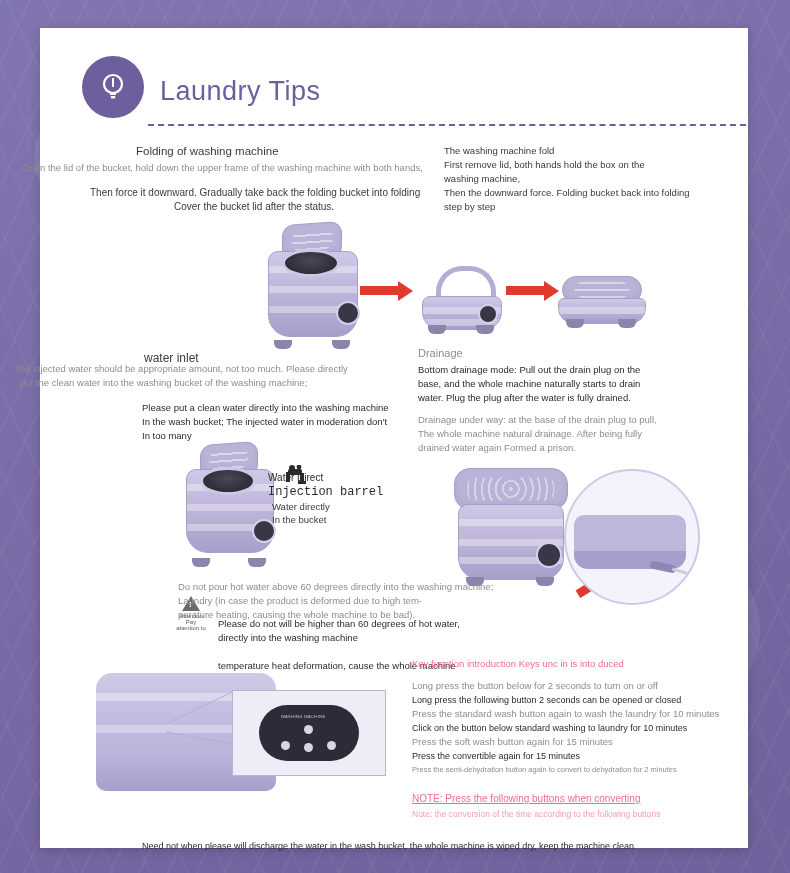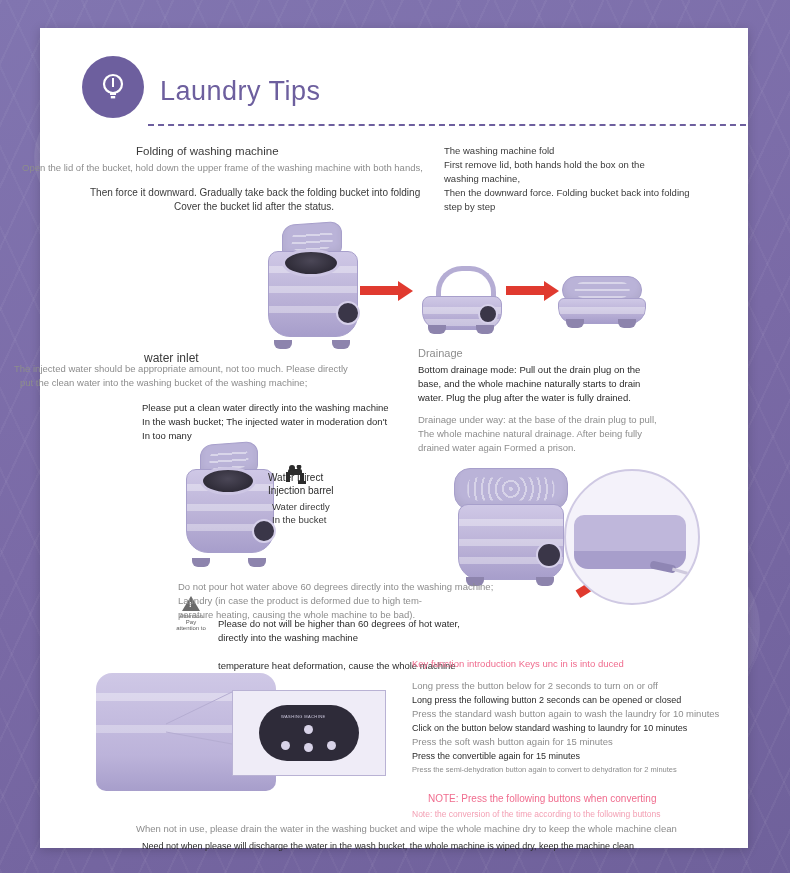--- a/index.html
+++ b/index.html
@@ -224,21 +224,21 @@
       <rect x="2" y="4" width="14" height="6" rx="2" fill="#2b2b2b"></rect>
       <rect x="14" y="8" width="4" height="10" fill="#2b2b2b"></rect>
       <rect x="12" y="16" width="8" height="3" fill="#2b2b2b"></rect>
       <circle cx="6" cy="3" r="3" fill="#2b2b2b"></circle>
       <circle cx="13" cy="2" r="2.4" fill="#2b2b2b"></circle>
       <rect x="0" y="7" width="4" height="10" fill="#2b2b2b"></rect>
     </svg>
   </div>
 
   <div class="txt" style="left:228px;top:443px;font-size:10px;color:#2b2b2b;">Water Direct</div>
-  <div class="txt" style="left:228px;top:456px;font-size:10px;color:#2b2b2b;">Injection barrel</div>
+  <div class="txt" style="left:228px;top:456px;font-size:12px;color:#2b2b2b;font-family:Liberation Mono, monospace;">Injection barrel</div>
   <div class="txt" style="left:232px;top:473px;font-size:9.5px;color:#3a3a3a;">Water directly</div>
   <div class="txt" style="left:232px;top:486px;font-size:9.5px;color:#3a3a3a;">In the bucket</div>
 
   <div class="txt faint" style="left:378px;top:318px;font-size:11px;">Drainage</div>
   <div class="txt" style="left:378px;top:336px;font-size:9.5px;color:#2b2b2b;">Bottom drainage mode: Pull out the drain plug on the</div>
   <div class="txt" style="left:378px;top:350px;font-size:9.5px;color:#2b2b2b;text-align:center;">base, and the whole machine naturally starts to drain</div>
   <div class="txt" style="left:378px;top:364px;font-size:9.5px;color:#2b2b2b;">water. Plug the plug after the water is fully drained.</div>
 
   <div class="txt faint" style="left:378px;top:386px;font-size:9.5px;">Drainage under way: at the base of the drain plug to pull,</div>
   <div class="txt faint" style="left:378px;top:400px;font-size:9.5px;">The whole machine natural drainage. After being fully</div>
@@ -312,19 +312,18 @@
   <div class="txt" style="left:372px;top:666px;font-size:9px;color:#2b2b2b;">Long press the following button 2 seconds can be opened or closed</div>
 
   <div class="txt faint" style="left:372px;top:680px;font-size:9.5px;">Press the standard wash button again to wash the laundry for 10 minutes</div>
   <div class="txt" style="left:372px;top:694px;font-size:9px;color:#2b2b2b;">Click on the button below standard washing to laundry for 10 minutes</div>
 
   <div class="txt faint" style="left:372px;top:708px;font-size:9.5px;">Press the soft wash button again for 15 minutes</div>
   <div class="txt" style="left:372px;top:722px;font-size:9px;color:#2b2b2b;">Press the convertible again for 15 minutes</div>
 
   <div class="txt faint" style="left:372px;top:737px;font-size:7.5px;">Press the semi-dehydration button again to convert to dehydration for 2 minutes</div>
 
-  <div class="txt pink" style="left:388px;top:764px;font-size:10px;">NOTE: Press the following buttons when converting</div>
+  <div class="txt pink" style="left:372px;top:764px;font-size:10px;text-decoration:underline;">NOTE: Press the following buttons when converting</div>
   <div class="txt pinkfaint" style="left:372px;top:781px;font-size:8.5px;">Note: the conversion of the time according to the following buttons</div>
 
-  <div class="txt faint" style="left:96px;top:795px;font-size:9.5px;">When not in use, please drain the water in the washing bucket and wipe the whole machine dry to keep the whole machine clean</div>
   <div class="txt" style="left:102px;top:812px;font-size:9px;color:#2b2b2b;">Need not when please will discharge the water in the wash bucket, the whole machine is wiped dry, keep the machine clean</div>
 
 </div>
 
 </body></html>

